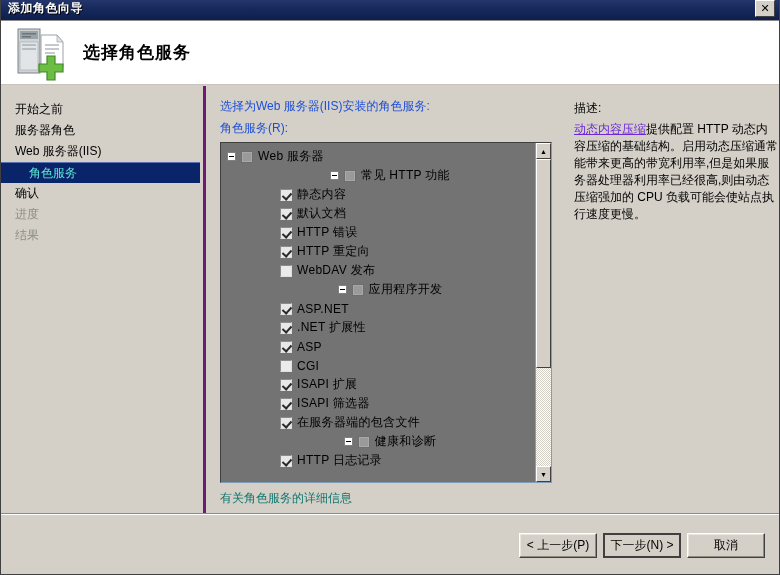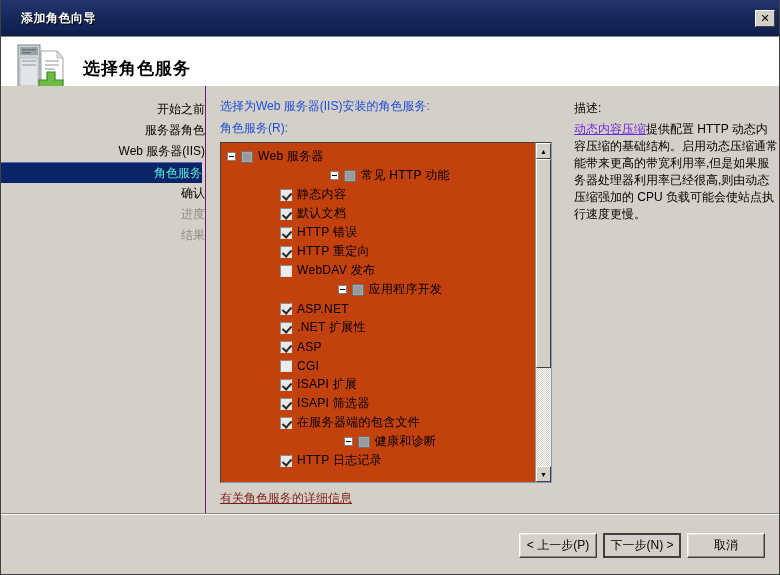--- a/index.html
+++ b/index.html
@@ -14,24 +14,24 @@
   #window {
     position: relative;
     width: 780px; height: 575px;
     background: #d4d0c8;
     border: 1px solid #404040;
     border-top: none;
     overflow: hidden;
   }
   
   #titlebar {
-    height: 37px;
+    height: 21px;
     background: linear-gradient(to bottom, #24356b 0%, #16295c 45%, #0e1f4e 100%);
-    display: flex; align-items: center;
-    padding: 0 2px 0 20px;
+    display: flex; 
+    padding: 0 2px 0 7px;
     border-bottom: 1px solid #8a8a8a;
   }
   #title-text {
     color: #ffffff;
     font-size: 12px;
     font-weight: bold;
     letter-spacing: 0.5px;
     flex: 1;
     white-space: nowrap;
     text-shadow: 1px 1px 0 #000;
@@ -67,24 +67,23 @@
   
   #body {
     position: absolute;
     top: 86px; left: 0; right: 0;
     height: 427px;
     display: flex;
   }
   #sidebar {
     width: 205px;
     background: #d4d0c8;
-    border-right: 1px solid #701a75;
+    border-right: 3px solid #701a75;
     padding-top: 13px;
     flex: none;
-    text-align: right;
   }
   .nav-item {
     height: 21px;
     line-height: 21px;
     padding-left: 14px;
     font-size: 12px;
     color: #000000;
     white-space: nowrap;
     cursor: default;
   }
@@ -108,21 +107,21 @@
     font-size: 12px;
     color: #1d4ed8;
     margin-bottom: 5px;
     white-space: nowrap;
   }
   
   #tree-wrap {
     position: relative;
     width: 332px;
     height: 341px;
-    background: #c2410c;
+    background: #737373;
     border: 1px solid #7f9db9;
     border-top-color: #404040;
     border-left-color: #404040;
     overflow: hidden;
     display: flex;
   }
   #tree {
     flex: 1;
     padding: 4px 0 0 4px;
     overflow: hidden;
@@ -212,22 +211,21 @@
     height: 68%;
     background: #d4d0c8;
     border: 1px solid #ffffff;
     border-right-color: #404040;
     border-bottom-color: #404040;
     cursor: default;
   }
   #tree-link {
     margin-top: 7px;
     font-size: 12px;
-    color: #7f1d1d;
-    text-decoration: underline;
+    color: #0f766e;
     cursor: pointer;
     white-space: nowrap;
   }
   
   #desc {
     flex: 1;
     padding-left: 14px;
     padding-top: 2px;
   }
   #desc-title { font-size: 12px; color: #000; margin-bottom: 4px; }

